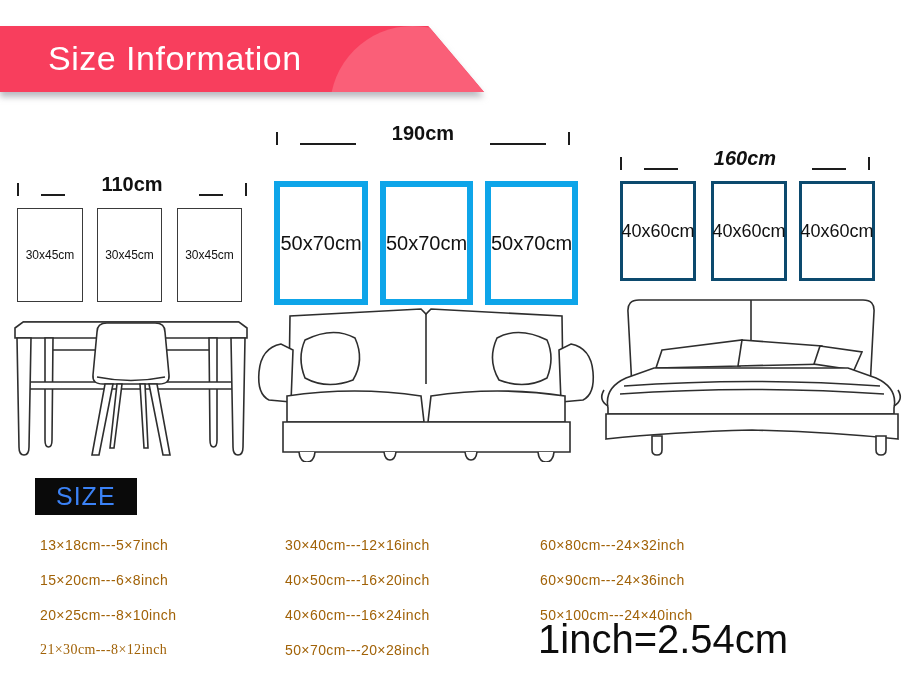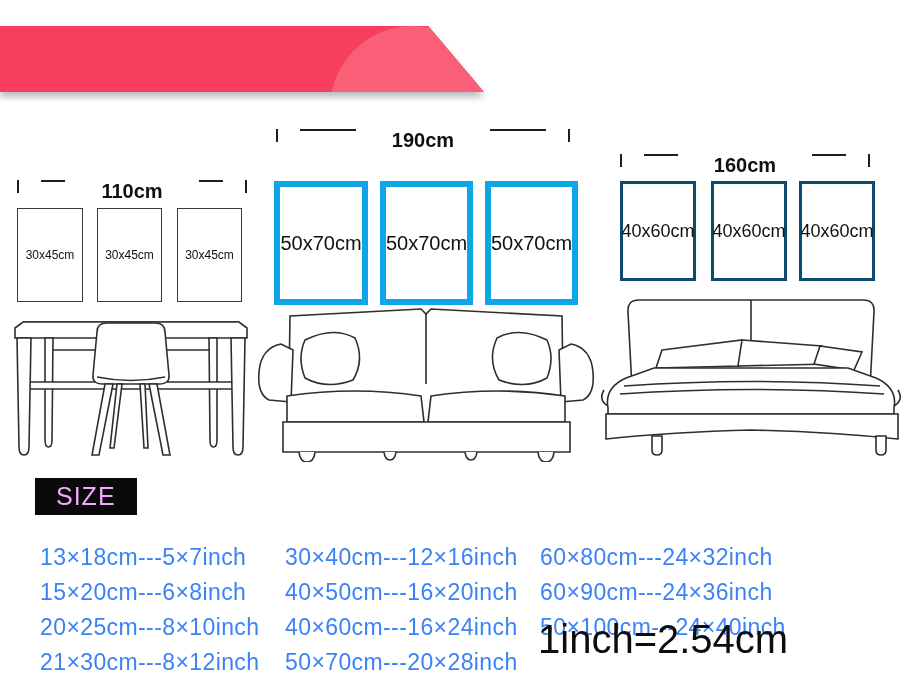--- a/index.html
+++ b/index.html
@@ -22,73 +22,74 @@
   .banner-blob{
     position:absolute;left:330px;top:0;width:165px;height:165px;border-radius:50%;
     background:var(--color-banner_blob,#fa5f78);
   }
   .banner-title{
     position:absolute;left:48px;top:0;height:66px;line-height:64px;
     font-size:34px;font-weight:300;color:#ffffff;letter-spacing:.5px;white-space:nowrap;
   }
 
   
-  .dim{display:flex;align-items:flex-start;height:16px;gap:22px;}
+  .dim{display:flex;align-items:flex-end;height:16px;gap:22px;}
   .dim .tick{width:2px;height:13px;background:#1d1d1d;}
   .dim .seg{flex:1;height:2px;background:#1d1d1d;}
   .dim .lbl{padding:0 14px;font-size:20px;font-weight:700;color:#111;white-space:nowrap;}
 
   
   .frame{
     position:absolute;background:#ffffff;display:flex;align-items:center;justify-content:center;
     color:#111;white-space:nowrap;
   }
   .frame.thin{border:1.5px solid #3a3a3a;font-size:12px;}
   .frame.mid{border:6px solid #0ea5e9;font-size:20px;}
   .frame.bold{border:3px solid #0c4a6e;font-size:18px;}
 
   svg.illustration{position:absolute;}
   svg.illustration *{vector-effect:non-scaling-stroke;}
 
   
   .size-heading{
-    left:35px;top:478px;width:102px;height:37px;background:#0a0a0a;color:#f0abfc;
+    left:35px;top:478px;width:102px;height:37px;background:#0a0a0a;color:#3b82f6;
     font-size:25px;line-height:37px;padding-left:21px;box-sizing:border-box;letter-spacing:1px;
   }
 
   
-  .conv{font-size:23px;letter-spacing:.4px;color:#3b82f6;white-space:nowrap;height:22px;line-height:22px;margin-top:12px;}
+  .conv{font-size:14px;letter-spacing:.4px;color:#a16207;white-space:nowrap;height:22px;line-height:22px;}
   .conv-note{
     left:538px;top:615px;font-size:40px;color:#0d0d0d;white-space:nowrap;line-height:48px;
   }
 </style>
 </head>
 <body>
 
 <div class="abs banner-wrap">
   <div class="banner">
     <div class="banner-blob"></div>
+    <div class="banner-title">Size Information</div>
   </div>
 </div>
 
 <div class="abs dim" style="left:17px;top:180px;width:230px;">
   <span class="tick"></span>
     <span class="seg"></span>
   <span class="lbl">110cm</span>
   <span class="seg"></span>
     <span class="tick"></span>
 </div>
 <div class="abs dim" style="left:276px;top:129px;width:294px;">
   <span class="tick"></span>
     <span class="seg"></span>
   <span class="lbl">190cm</span>
   <span class="seg"></span>
     <span class="tick"></span>
 </div>
-<div class="abs dim" style="left:620px;top:154px;width:250px;">
+<div class="abs dim" style="left:620px;top:154px;width:250px;font-style:italic;">
   <span class="tick"></span>
     <span class="seg"></span>
   <span class="lbl">160cm</span>
   <span class="seg"></span>
     <span class="tick"></span>
 </div>
 
 <div class="frame thin" style="left:17px;top:208px;width:64px;height:92px;">
     <span>30x45cm</span>
   </div>
@@ -183,21 +184,21 @@
 
   <path d="M60,140 L70,140 L70,154 Q70,159 65,159 Q60,159 60,154 Z" fill="#ffffff"></path>
   <path d="M284,140 L294,140 L294,154 Q294,159 289,159 Q284,159 284,154 Z" fill="#ffffff"></path>
 </svg>
 
 <div class="abs size-heading">SIZE</div>
 
 <div class="abs conv" style="left:40px;top:534px;">13×18cm---5×7inch</div>
 <div class="abs conv" style="left:40px;top:569px;">15×20cm---6×8inch</div>
 <div class="abs conv" style="left:40px;top:604px;">20×25cm---8×10inch</div>
-<div class="abs conv" style="left:40px;top:639px;">21×30cm---8×12inch</div>
+<div class="abs conv" style="left:40px;top:639px;font-family:Liberation Serif, serif;">21×30cm---8×12inch</div>
 
 <div class="abs conv" style="left:285px;top:534px;">30×40cm---12×16inch</div>
 <div class="abs conv" style="left:285px;top:569px;">40×50cm---16×20inch</div>
 <div class="abs conv" style="left:285px;top:604px;">40×60cm---16×24inch</div>
 <div class="abs conv" style="left:285px;top:639px;">50×70cm---20×28inch</div>
 
 <div class="abs conv" style="left:540px;top:534px;">60×80cm---24×32inch</div>
 <div class="abs conv" style="left:540px;top:569px;">60×90cm---24×36inch</div>
 <div class="abs conv" style="left:540px;top:604px;">50×100cm---24×40inch</div>
 

